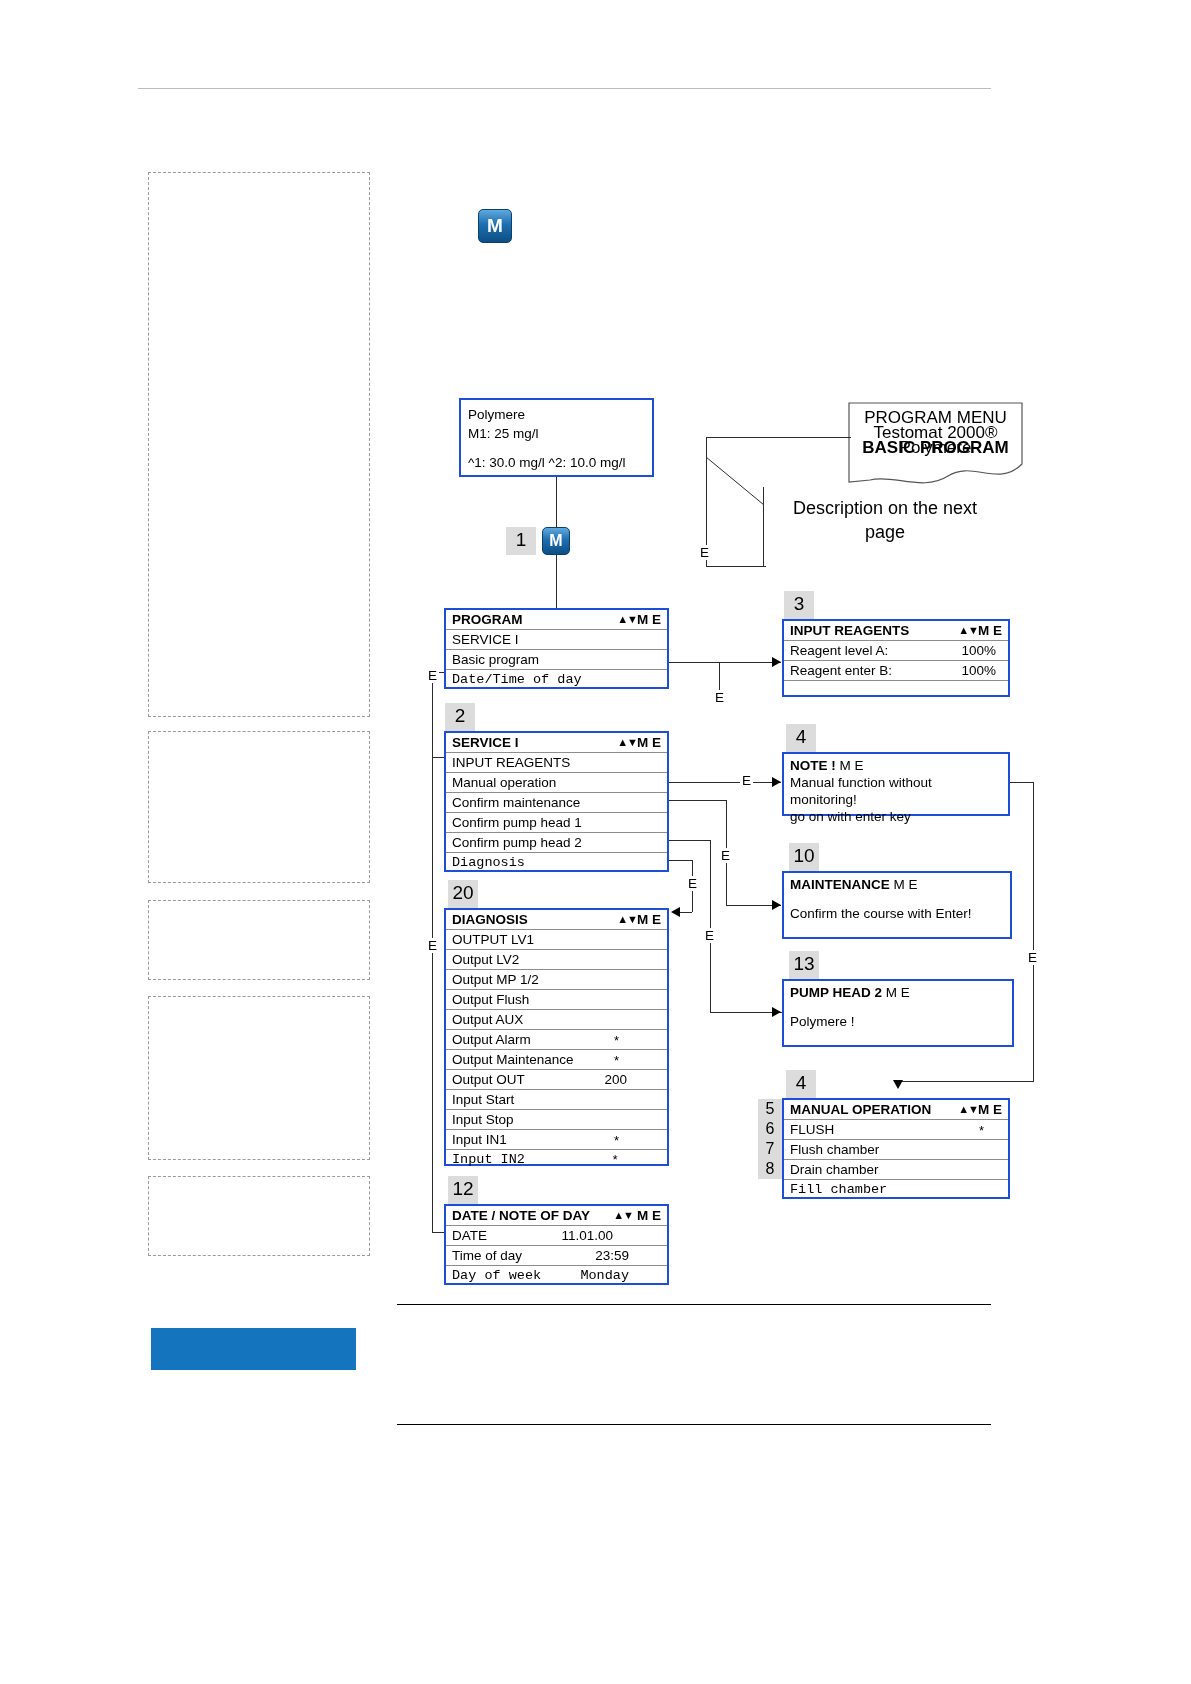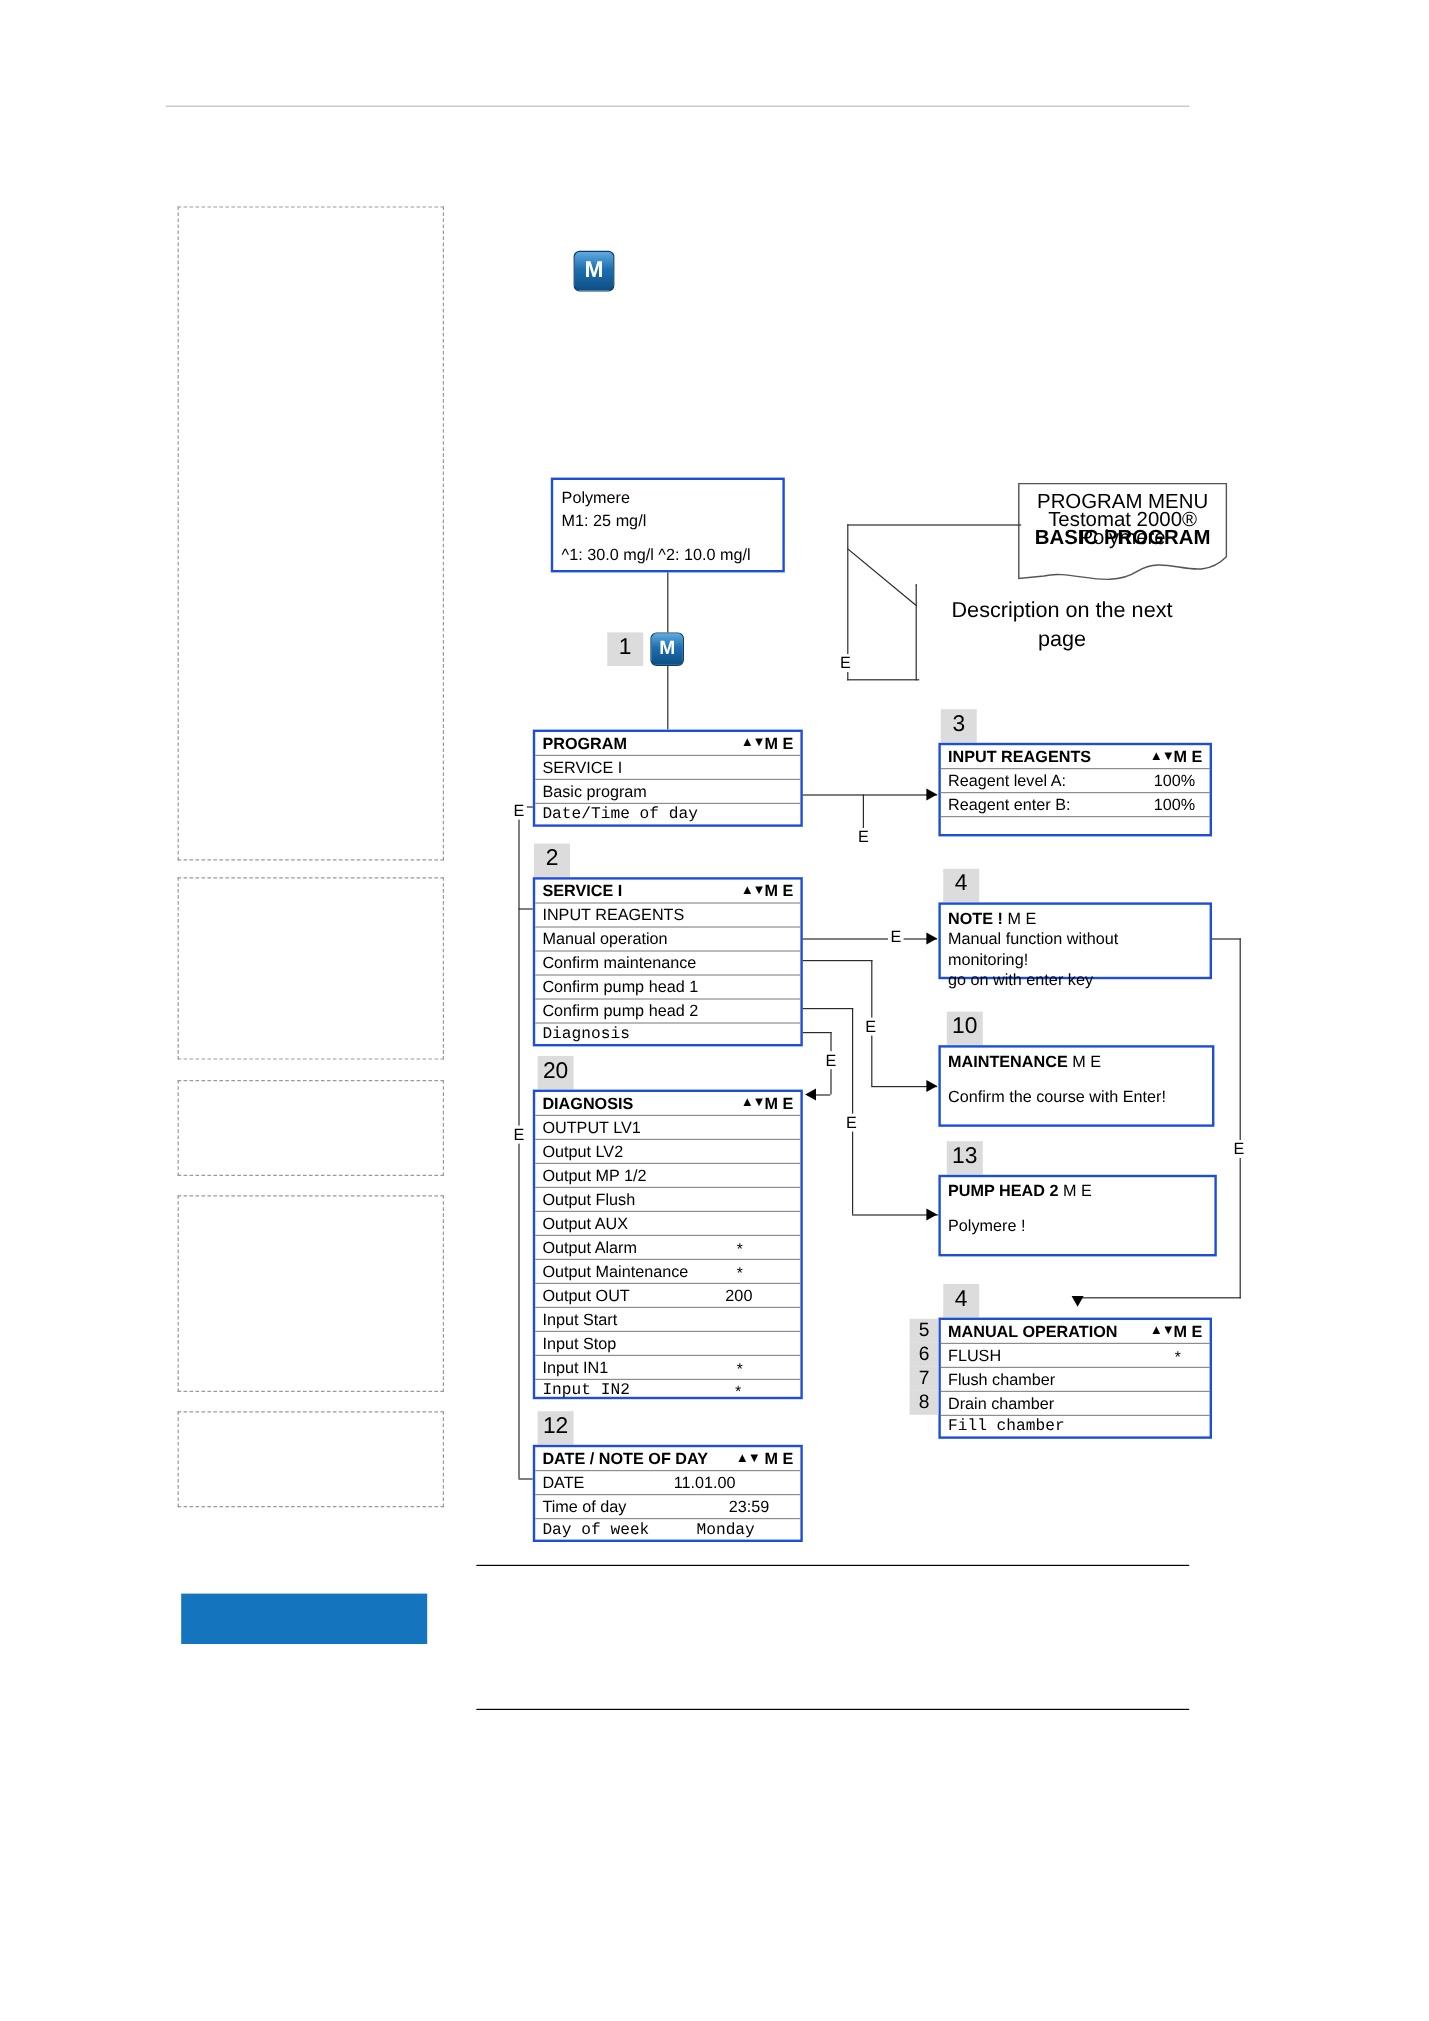--- a/index.html
+++ b/index.html
@@ -232,21 +232,21 @@
   <div class="row hdr">
     <span>DATE / NOTE OF DAY</span>
     <span class="arrows" style="right:34px;">▲▼</span>
     <span class="me">M E</span>
   </div>
   <div class="row">
     <span>DATE</span>
     <span class="val" style="right:54px;">11.01.00</span></div>
   <div class="row">
     <span>Time of day</span>
-    <span class="val" style="right:26px;">23:59</span></div>
+    <span class="val" style="right:38px;">23:59</span></div>
   <div class="row">
     <span>Day of week</span>
     <span class="val" style="right:38px;margin-left:16px;">Monday</span></div>
 </div>
 
 <div class="badge" style="left:784px;top:591px;">3</div>
 <div class="disp" style="left:782px;top:619px;width:228px;height:78px;">
   <div class="row hdr">
     <span>INPUT REAGENTS</span>
     <span class="arrows">▲▼</span>

